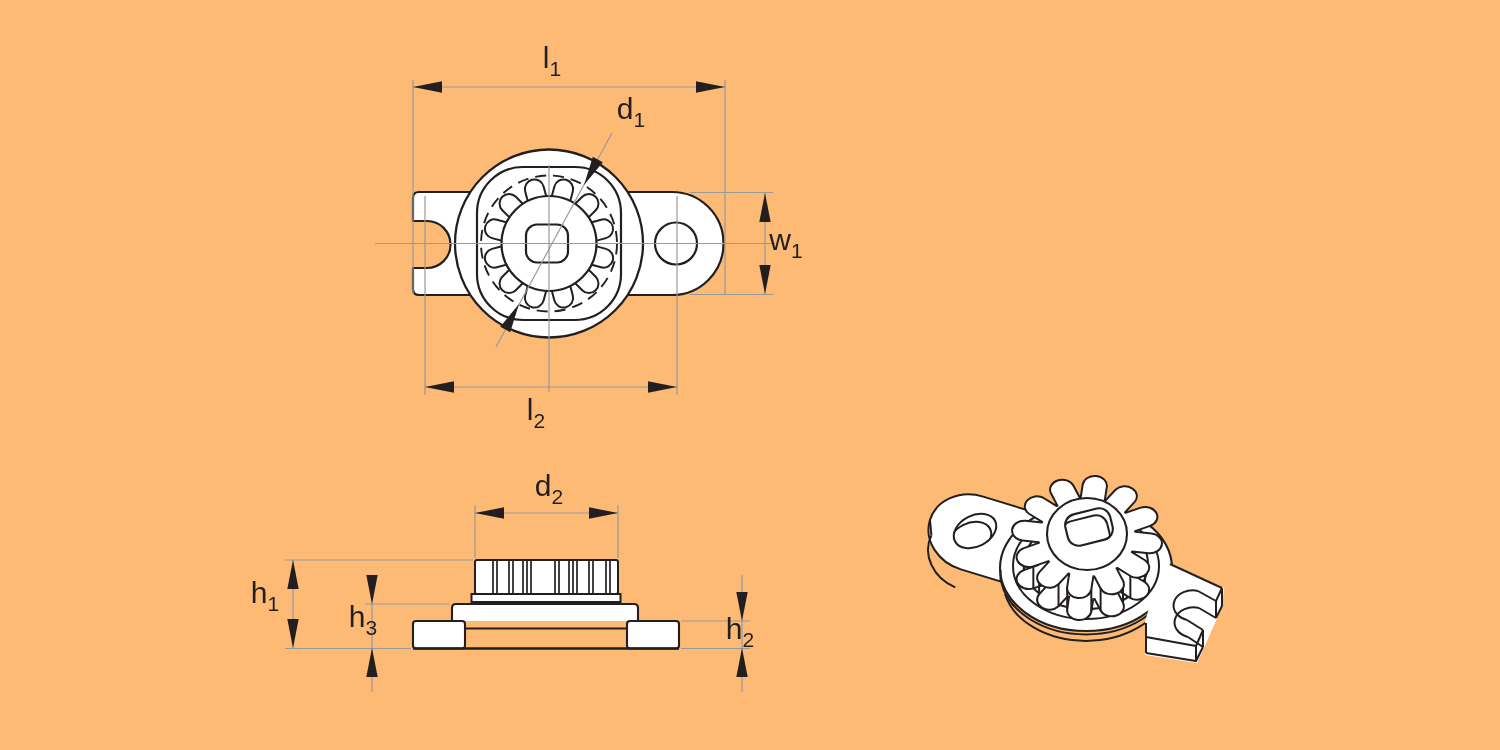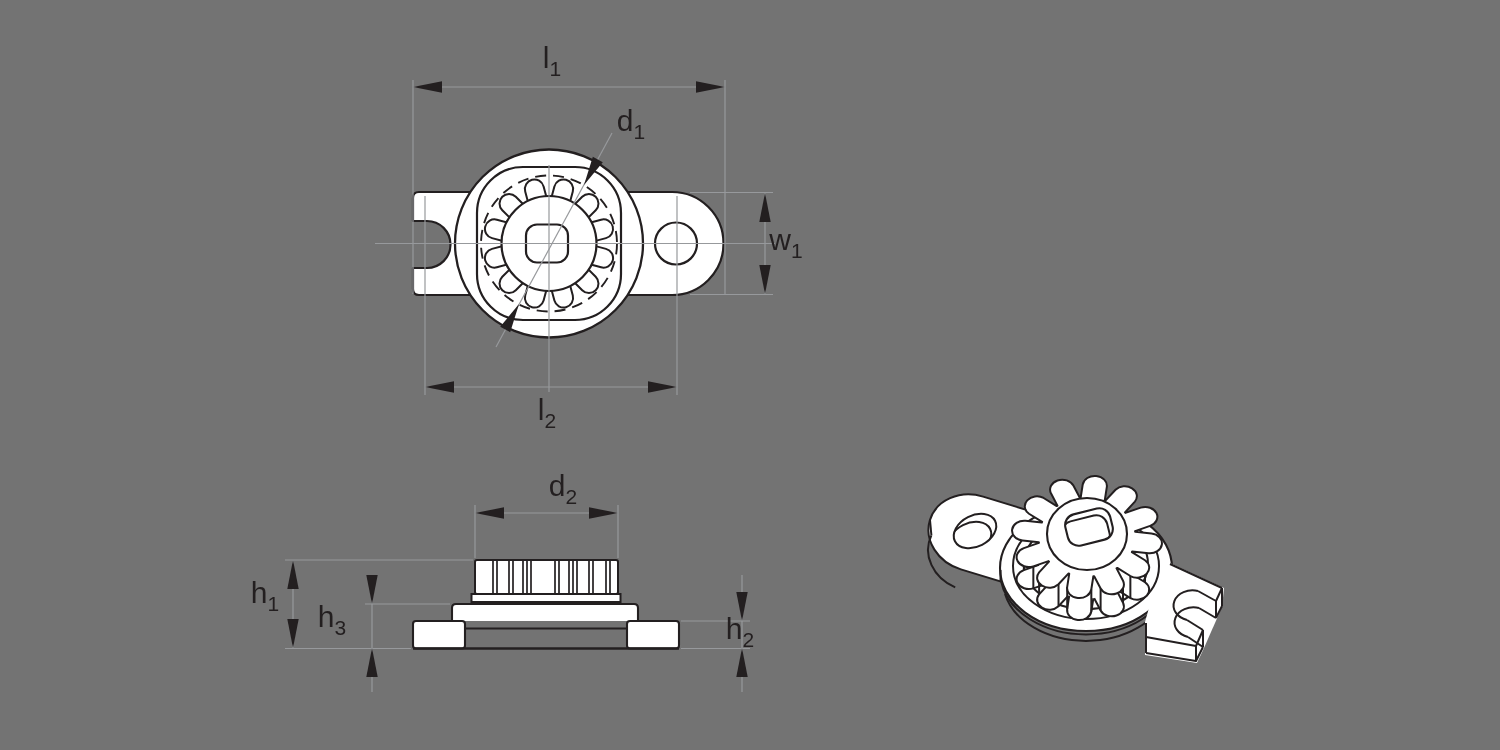--- a/index.html
+++ b/index.html
@@ -1,16 +1,16 @@
 <!DOCTYPE html>
 <html><head>
 <meta charset="utf-8">
 <style>
   html,body{margin:0;padding:0;background:#ffffff;}
-  #stage{position:relative;width:1500px;height:750px;background:#737373;overflow:hidden;
+  #stage{position:relative;width:1500px;height:750px;background:#fdba74;overflow:hidden;
          font-family:"Liberation Sans",sans-serif;}
   #drawing{position:absolute;left:0;top:0;}
   .dim-label{position:absolute;transform:translate(-50%,-50%);
              font-family:"Liberation Sans",sans-serif;font-size:30px;color:#231f20;
              white-space:nowrap;line-height:1;}
   .dim-label .sub{font-size:21px;vertical-align:-8px;}
 </style>
 </head>
 <body>
 
@@ -181,20 +181,20 @@
         <path d="M 293.0,560.0 L 298.7,589.0 L 287.3,589.0 Z" fill="#231f20" stroke="none"></path>
         <path d="M 293.0,648.0 L 287.3,619.0 L 298.7,619.0 Z" fill="#231f20" stroke="none"></path>
         <path d="M 372.0,604.0 L 366.3,575.0 L 377.7,575.0 Z" fill="#231f20" stroke="none"></path>
         <path d="M 372.0,648.0 L 377.7,677.0 L 366.3,677.0 Z" fill="#231f20" stroke="none"></path>
         <path d="M 742.0,621.0 L 736.3,592.0 L 747.7,592.0 Z" fill="#231f20" stroke="none"></path>
         <path d="M 742.0,648.0 L 747.7,677.0 L 736.3,677.0 Z" fill="#231f20" stroke="none"></path>
       </g>
   </svg>
 
   <div class="dim-label" style="left:552px;top:61px"><span>l</span><span class="sub">1</span></div>
-  <div class="dim-label" style="left:631px;top:124px"><span>d</span><span class="sub">1</span></div>
+  <div class="dim-label" style="left:631px;top:112px"><span>d</span><span class="sub">1</span></div>
   <div class="dim-label" style="left:786px;top:243px"><span>w</span><span class="sub">1</span></div>
-  <div class="dim-label" style="left:547px;top:413px"><span>l</span><span class="sub">2</span></div>
-  <div class="dim-label" style="left:563px;top:489px"><span>d</span><span class="sub">2</span></div>
+  <div class="dim-label" style="left:536px;top:413px"><span>l</span><span class="sub">2</span></div>
+  <div class="dim-label" style="left:549px;top:489px"><span>d</span><span class="sub">2</span></div>
   <div class="dim-label" style="left:265px;top:596px"><span>h</span><span class="sub">1</span></div>
-  <div class="dim-label" style="left:332px;top:620px"><span>h</span><span class="sub">3</span></div>
+  <div class="dim-label" style="left:363px;top:620px"><span>h</span><span class="sub">3</span></div>
   <div class="dim-label" style="left:740px;top:632px"><span>h</span><span class="sub">2</span></div>
 </div>
 
 </body></html>

